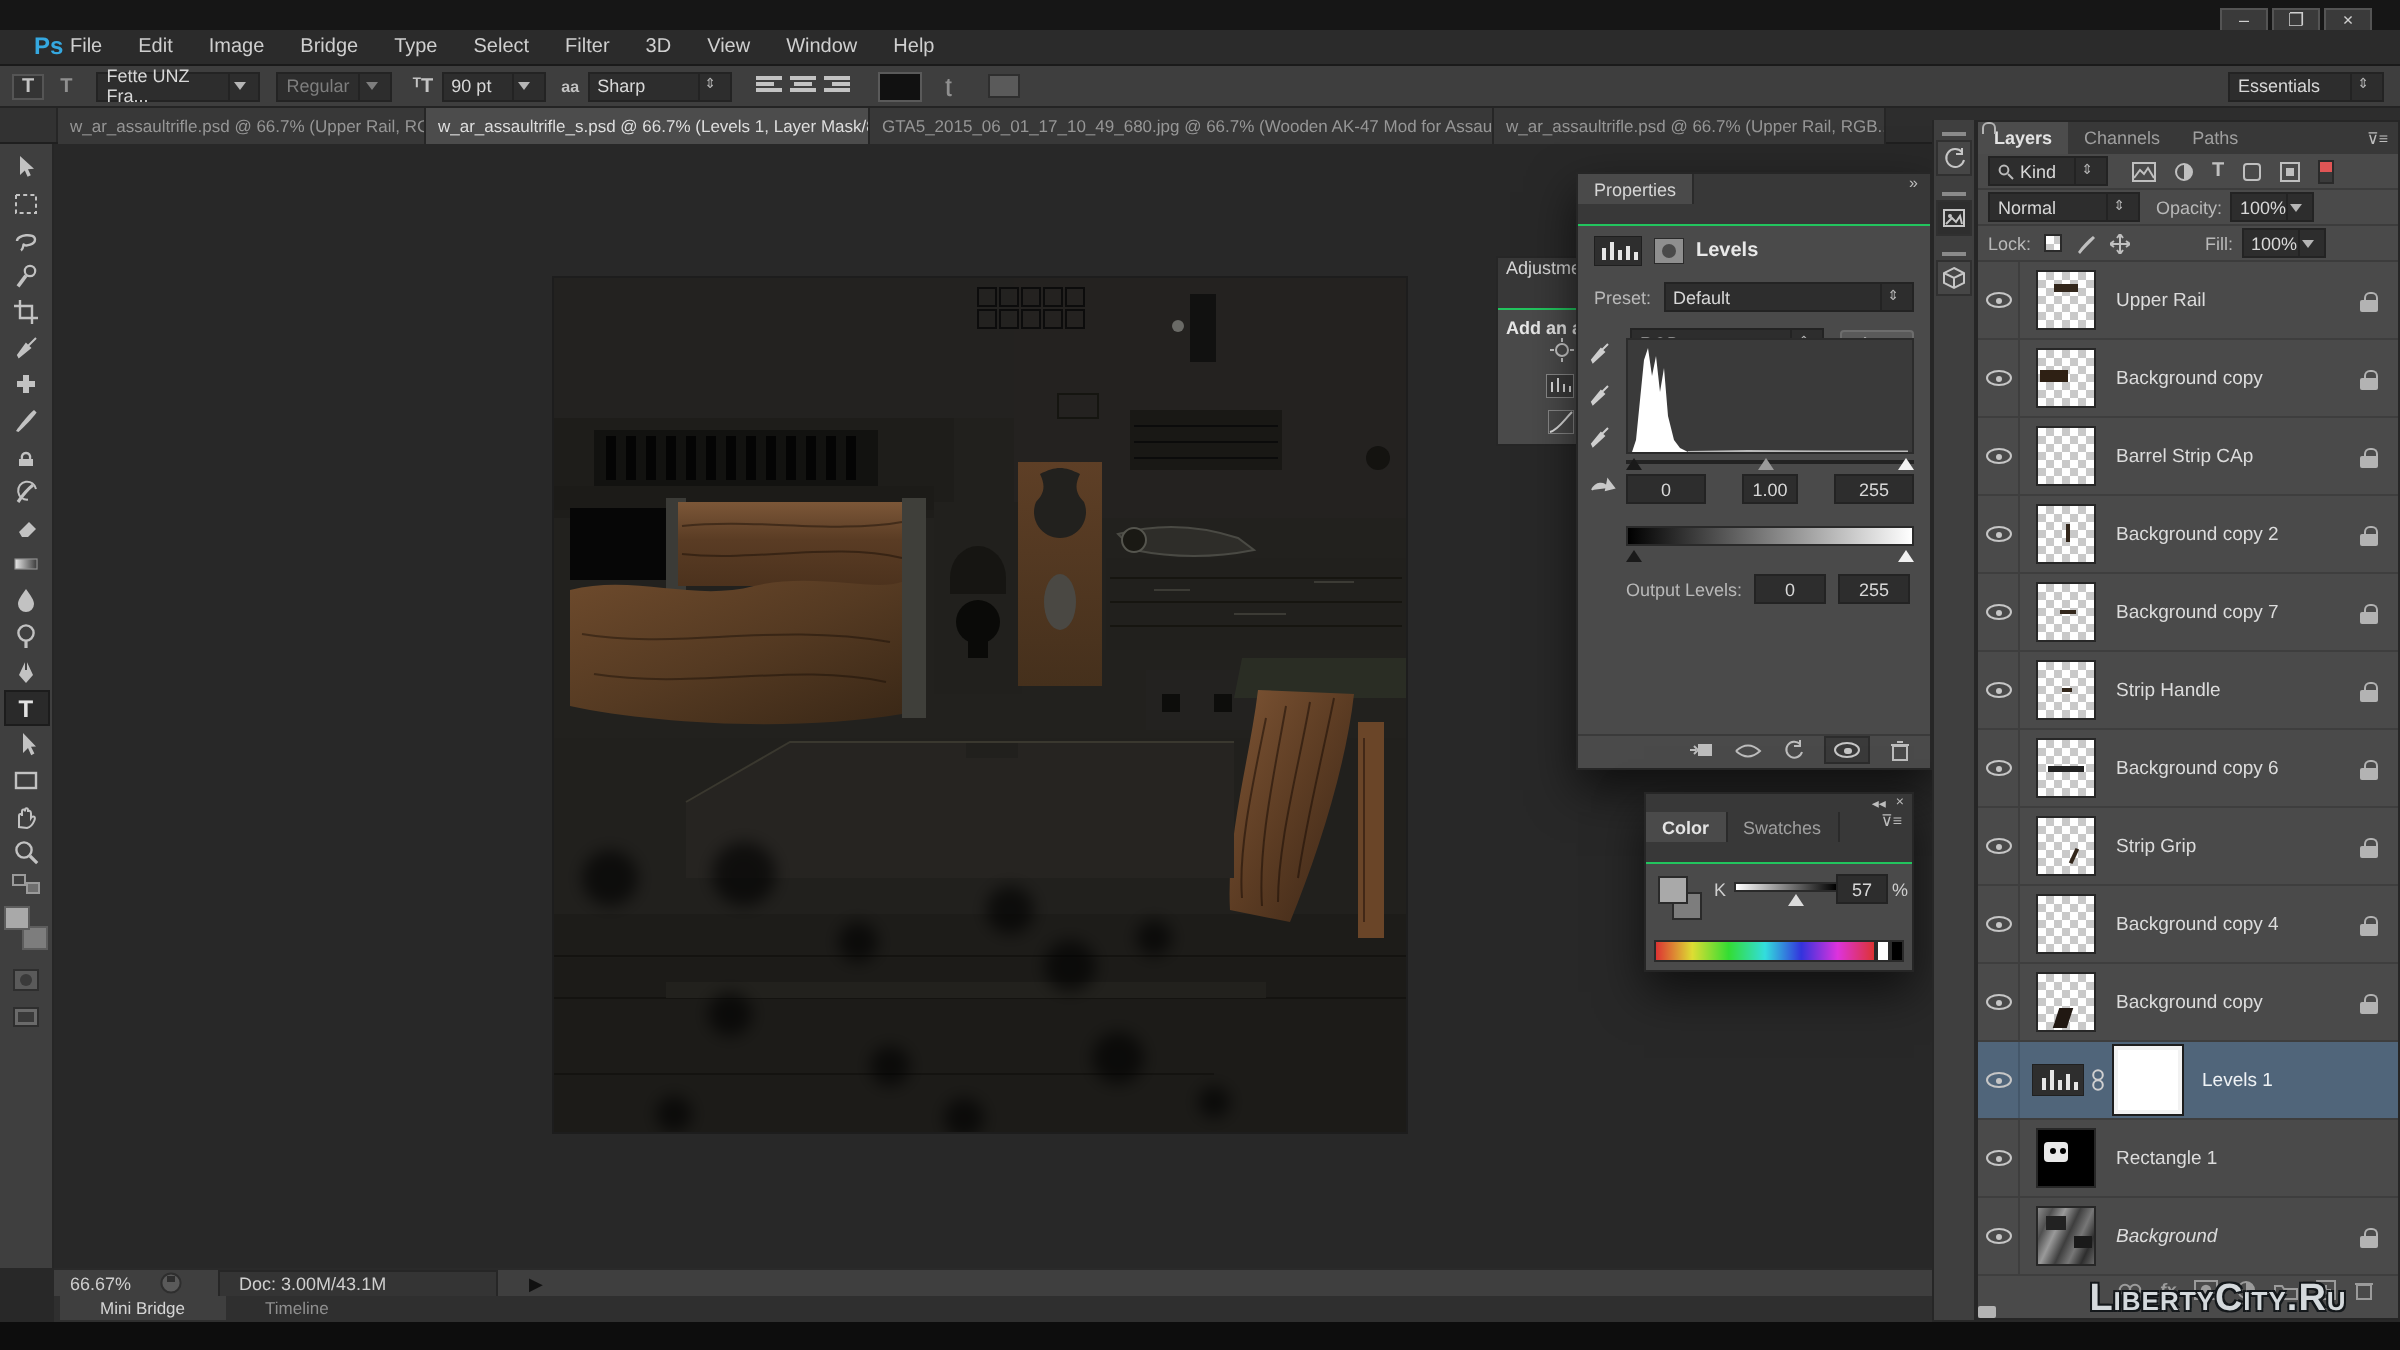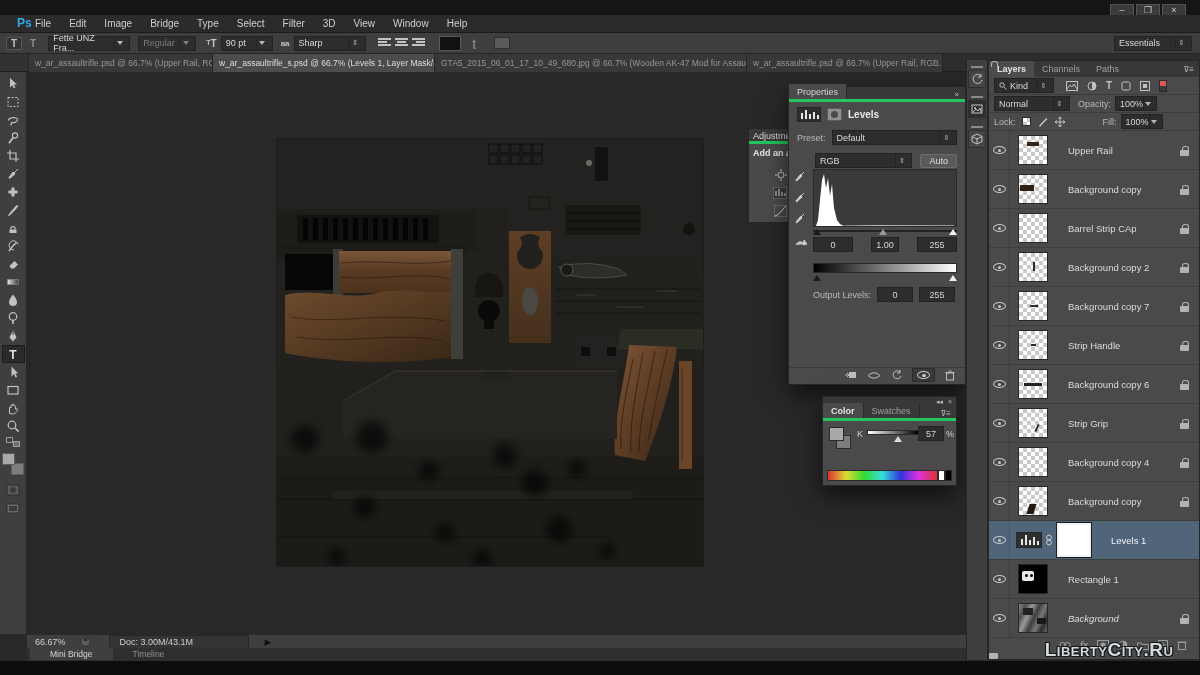--- a/index.html
+++ b/index.html
@@ -29,21 +29,21 @@
 .tool{width:23px;height:18px;display:flex;align-items:center;justify-content:center}
 .tool.sel{background:#2a2a2a;border:1px solid #1c1c1c}
 .tool svg{display:block}
 #fgbg{position:relative;width:22px;height:22px;margin-top:6px}
 #fgsw{position:absolute;left:0;top:0;width:13px;height:12px;background:#a9a9a9;border:1px solid #5d5d5d;z-index:2}
 #bgsw{position:absolute;right:0;bottom:0;width:13px;height:12px;background:#7d7d7d;border:1px solid #5d5d5d}
 
 #canvaswrap{left:277px;top:139px;width:426px;height:427px;box-shadow:0 0 0 1px #1d1d1d}
 
 .fpanel{background:#4a4a4a;border:1px solid #262626;box-shadow:0 10px 22px rgba(0,0,0,.6)}
-.phead{height:15px;background:#383838;border-bottom:3px solid #22c55e;display:flex;align-items:flex-end;font-size:9px;color:#d6d6d6}
+.phead{height:26px;background:#383838;border-bottom:1px solid #22c55e;display:flex;align-items:flex-start;font-size:9px;color:#d6d6d6}
 .ptab{background:#4a4a4a;height:15px;display:flex;align-items:center;padding:0 8px;border-right:1px solid #2a2a2a}
 .lbl{color:#b9b9b9;font-size:9px}
 #histogram{background:#3a3a3a;border:1px solid #2b2b2b}
 .slider-tri{width:0;height:0;border-left:4px solid transparent;border-right:4px solid transparent;border-bottom:6px solid #ddd;position:absolute}
 .autobtn{background:#5a5a5a;border:1px solid #6d6d6d;border-radius:2px;color:#e2e2e2;font-size:9px;padding:1px 8px}
 
 #spectrum{background:linear-gradient(to right,#d33,#dd3,#3d3,#3dd,#33d,#d3d,#d33)}
 .ktrack{background:linear-gradient(to right,#fff,#000);height:5px;border:1px solid #2a2a2a}
 
 #dockstrip{left:966px;top:60px;width:22px;height:600px;background:#3f3f3f;border-left:1px solid #262626;border-right:1px solid #262626}
@@ -54,21 +54,21 @@
 .ltab{padding:1px 8px;height:16px;display:flex;align-items:center;color:#9f9f9f}
 .ltab.active{background:#4c4c4c;color:#e3e3e3;font-weight:bold}
 .lrowhdr{height:18px;display:flex;align-items:center;padding:0 5px;border-bottom:1px solid #3c3c3c}
 .lrow{height:39px;display:flex;align-items:center;border-bottom:1px solid #3e3e3e;position:relative;background:#4a4a4a}
 .lrow.selected{background:#50657a}
 .eyec{width:21px;height:100%;display:flex;align-items:center;justify-content:center;border-right:1px solid #3e3e3e}
 .eye{position:relative;width:13px;height:8px;border:1px solid #c6c6c6;border-radius:50%}
 .eye::after{content:"";position:absolute;left:4px;top:1.5px;width:3.5px;height:3.5px;background:#c6c6c6;border-radius:50%}
 .cb{background-color:#fff;background-image:linear-gradient(45deg,#c9c9c9 25%,transparent 25%,transparent 75%,#c9c9c9 75%),linear-gradient(45deg,#c9c9c9 25%,transparent 25%,transparent 75%,#c9c9c9 75%);background-size:8px 8px;background-position:0 0,4px 4px}
 .thumb{position:relative;width:30px;height:30px;margin-left:8px;border:1px solid #272727;overflow:hidden}
-.lname{margin-left:20px;font-size:9.5px;color:#dcdcdc}
+.lname{margin-left:10px;font-size:9.5px;color:#dcdcdc}
 .locki{position:absolute;right:10px;top:15px;width:9px;height:10px}
 .locki::before{content:"";position:absolute;left:1.5px;top:0;width:5px;height:5px;border:1.4px solid #b3b3b3;border-radius:3px 3px 0 0;border-bottom:none}
 .locki::after{content:"";position:absolute;left:0;bottom:0;width:8.5px;height:6px;background:#b3b3b3;border-radius:1px}
 .mark{position:absolute;background:#33271c}
 
 #statusbar{left:27px;top:634px;width:939px;height:14px;background:#3f3f3f;border-top:1px solid #2a2a2a;display:flex;align-items:center;font-size:9px;color:#cfcfcf}
 #bottomtabs{left:27px;top:648px;width:939px;height:13px;background:#2f2f2f;display:flex;align-items:flex-start;font-size:8.5px}
 #bottomstrip{left:0;top:661px;width:1200px;height:14px;background:#0d0d0d}
 .btab{padding:1px 20px;color:#8f8f8f}
 .btab.active{background:#3f3f3f;color:#d5d5d5}

